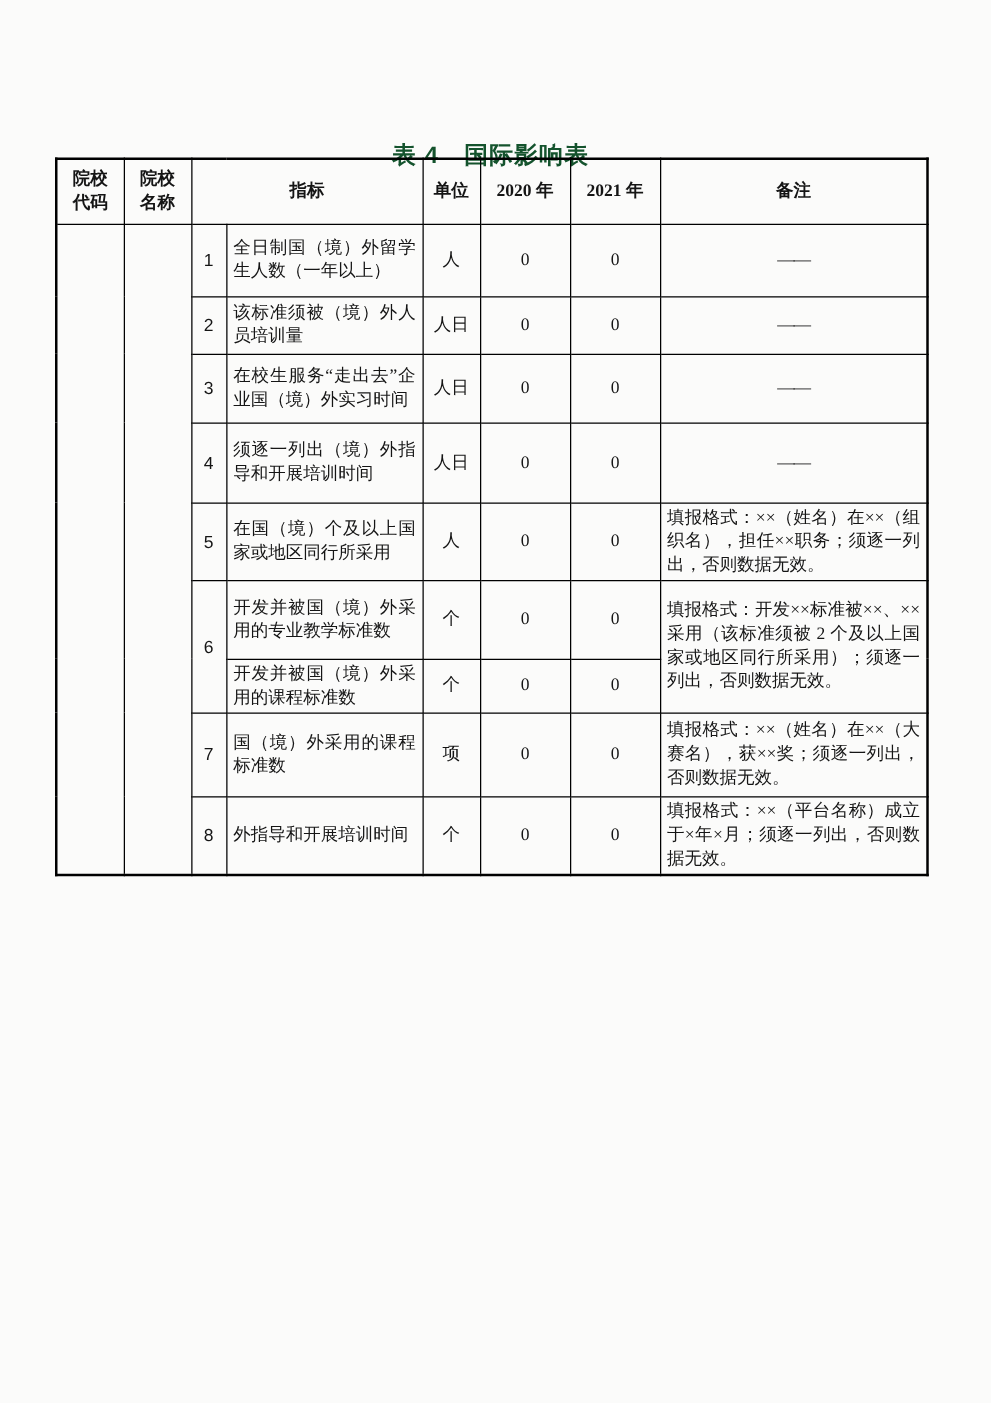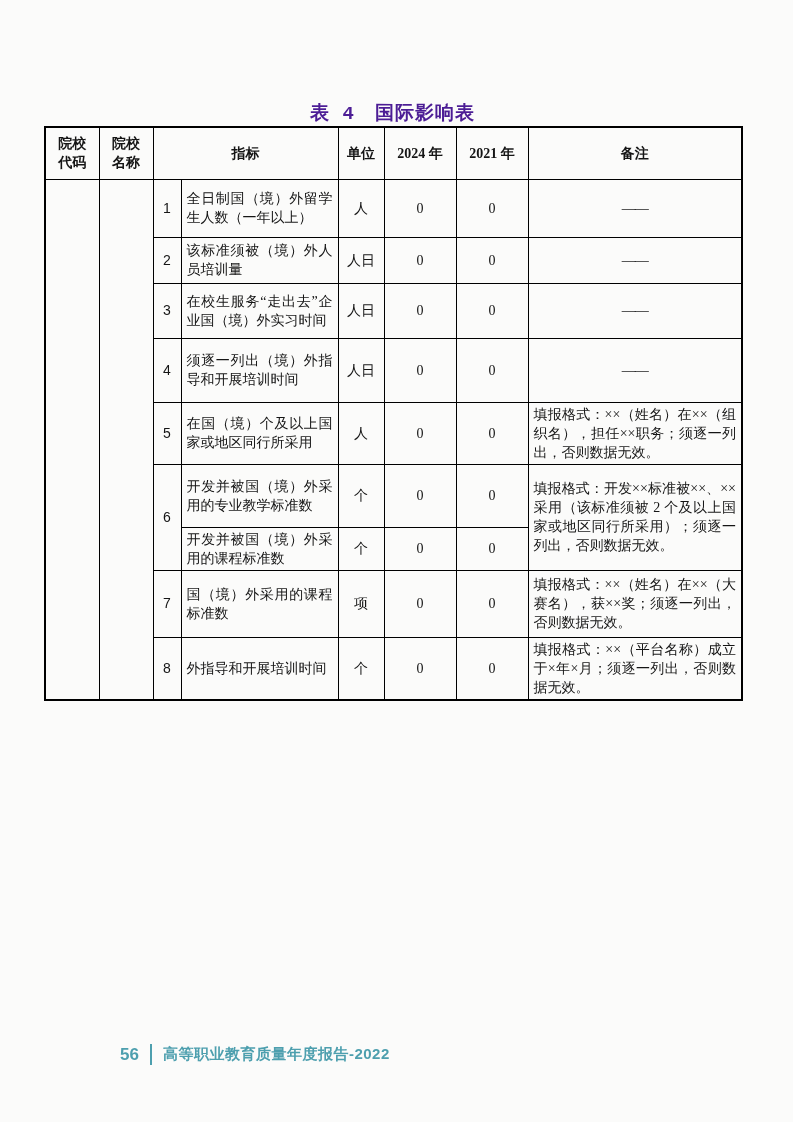--- a/index.html
+++ b/index.html
@@ -8,25 +8,25 @@
     background:#fbfbfa;
     font-family:"Liberation Serif","DejaVu Serif",serif;
     color:#151515;
     position:relative;
     overflow:hidden;
   }
   .page{position:absolute;inset:0;}
 
   
   .doc-title{
-    position:absolute;top:100px;left:44px;width:697px;
+    position:absolute;top:111px;left:44px;width:697px;
     text-align:center;
-    font-family:Liberation Mono, monospace;
+    font-family:Liberation Sans, sans-serif;
     font-weight:bold;font-size:19px;letter-spacing:1px;
-    color:#4c1d95;
+    color:#14532d;
   }
 
   
   table.intl{
     position:absolute;top:126px;left:44px;
     width:697px;
     border-collapse:collapse;
     table-layout:fixed;
     border:2px solid #000;
   }
@@ -96,21 +96,21 @@
         <col style="width:214px">
     </colgroup>
     <tbody>
         <tr class="hh">
       <th class="wrap2">院校
 代码</th>
       <th class="wrap2">院校
 名称</th>
       <th colspan="2">指标</th>
       <th>单位</th>
-      <th>2024 年</th>
+      <th>2020 年</th>
       <th>2021 年</th>
       <th>备注</th>
     </tr>
 
     <tr class="r1">
       <td class="empty-col" rowspan="9"></td>
       <td class="empty-col" rowspan="9"></td>
       <td class="num">1</td>
       <td class="ind">全日制国（境）外留学生人数（一年以上）</td>
       <td class="unit">人</td>
@@ -184,19 +184,14 @@
       <td class="num">8</td>
       <td class="ind">外指导和开展培训时间</td>
       <td class="unit">个</td>
       <td class="val">0</td>
       <td class="val">0</td>
       <td class="remark-text">填报格式：××（平台名称）成立于×年×月；须逐一列出，否则数据无效。</td>
     </tr>
   </tbody>
     </table>
 
-  <div class="footer">
-    <span class="pagenum">56</span>
-    <span class="sep"></span>
-    <span class="report">高等职业教育质量年度报告-2022</span>
-  </div>
 
 </div>
 
 </body></html>

